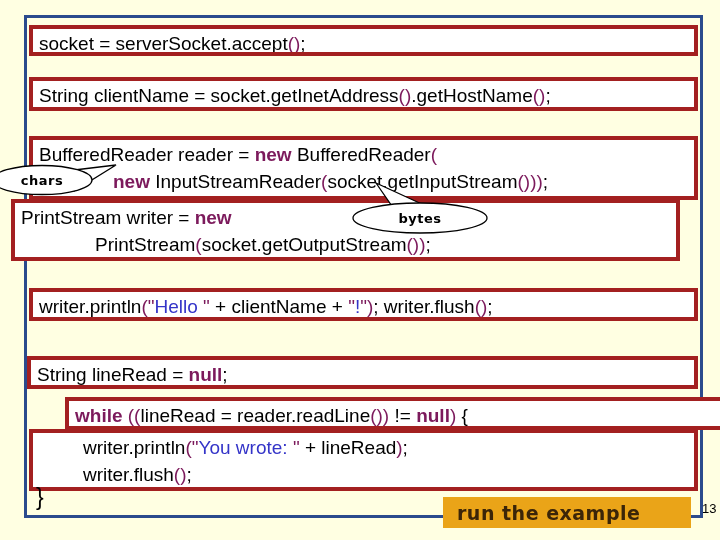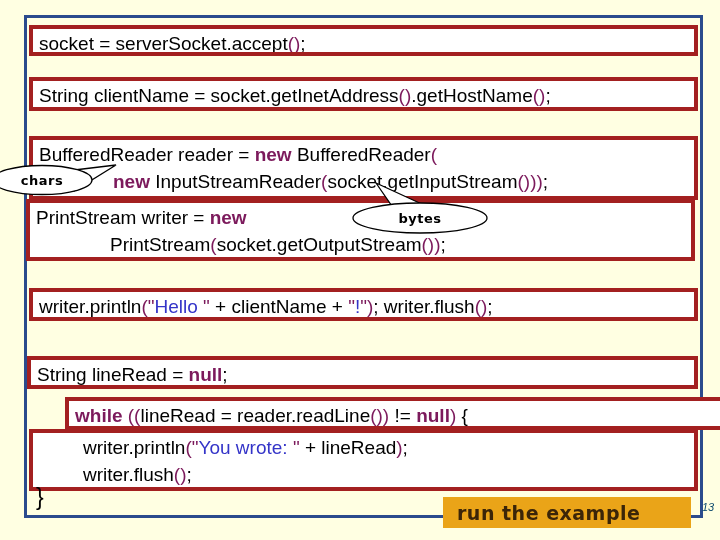--- a/index.html
+++ b/index.html
@@ -17,37 +17,37 @@
            font-size:19px;line-height:27px;color:var(--code-text);white-space:pre;overflow:hidden;}
   .code-line{white-space:pre;}
   .ind0{padding-left:0;} .ind1{padding-left:44px;} .ind2{padding-left:74px;}
   .tk-n{color:var(--code-text);} 
   .tk-k{color:var(--keyword);font-weight:bold;}
   .tk-p{color:var(--paren);}
   .tk-s{color:var(--string);}
   #box-accept  {left:29px;top:25px; width:669px;height:31px;}
   #box-client  {left:29px;top:77px; width:669px;height:34px;}
   #box-reader  {left:29px;top:136px;width:669px;height:64px;}
-  #box-writer  {left:26px;top:199px;width:669px;height:62px;}
+  #box-writer  {left:11px;top:199px;width:669px;height:62px;}
   #box-hello   {left:29px;top:288px;width:669px;height:33px;}
   #box-lineread{left:27px;top:356px;width:671px;height:33px;}
   #box-while   {left:29px;top:397px;width:669px;height:33px;margin-left:36px;}
   #box-body    {left:29px;top:429px;width:669px;height:62px;}
   .brace{position:absolute;left:36px;top:484px;font-size:23px;z-index:2;color:#000;}
   .callout{position:absolute;z-index:10;}
   #callout-chars{left:-6px;top:149px;}
   #callout-bytes{left:348px;top:178px;}
   .callout text{font-family:"DejaVu Sans",sans-serif;font-size:13px;font-weight:bold;
                 letter-spacing:0.5px;fill:#000;}
   .run-btn{position:absolute;left:443px;top:497px;width:248px;height:31px;
            background:var(--button-bg);color:var(--button-text);z-index:12;
            font-family:"DejaVu Sans",sans-serif;font-size:19px;font-weight:bold;
            letter-spacing:0.5px;display:flex;align-items:center;padding-left:14px;
            box-sizing:border-box;border:none;cursor:pointer;}
-  .pagenum{position:absolute;left:702px;top:501px;font-size:11px;color:#0c4a6e;z-index:3;font-style:italic;}
+  .pagenum{position:absolute;left:702px;top:501px;font-size:13px;color:#000000;z-index:3;}
 </style>
 </head>
 <body style="background: rgb(255, 255, 226);">
 
 <div class="frame"></div>
 
 <div class="codebox" id="box-accept"><div class="code-line ind0"><span class="tk-n">socket = serverSocket.accept</span><span class="tk-p">()</span><span class="tk-n">;</span></div></div>
 <div class="codebox" id="box-client"><div class="code-line ind0"><span class="tk-n">String clientName = socket.getInetAddress</span><span class="tk-p">()</span><span class="tk-n">.getHostName</span><span class="tk-p">()</span><span class="tk-n">;</span></div></div>
 <div class="codebox" id="box-reader"><div class="code-line ind0"><span class="tk-n">BufferedReader reader = </span><span class="tk-k">new</span><span class="tk-n"> BufferedReader</span><span class="tk-p">(</span></div><div class="code-line ind2"><span class="tk-k">new</span><span class="tk-n"> InputStreamReader</span><span class="tk-p">(</span><span class="tk-n">socket.getInputStream</span><span class="tk-p">()))</span><span class="tk-n">;</span></div></div>
 <div class="codebox" id="box-writer"><div class="code-line ind0"><span class="tk-n">PrintStream writer = </span><span class="tk-k">new</span></div><div class="code-line ind2"><span class="tk-n">PrintStream</span><span class="tk-p">(</span><span class="tk-n">socket.getOutputStream</span><span class="tk-p">())</span><span class="tk-n">;</span></div></div>

